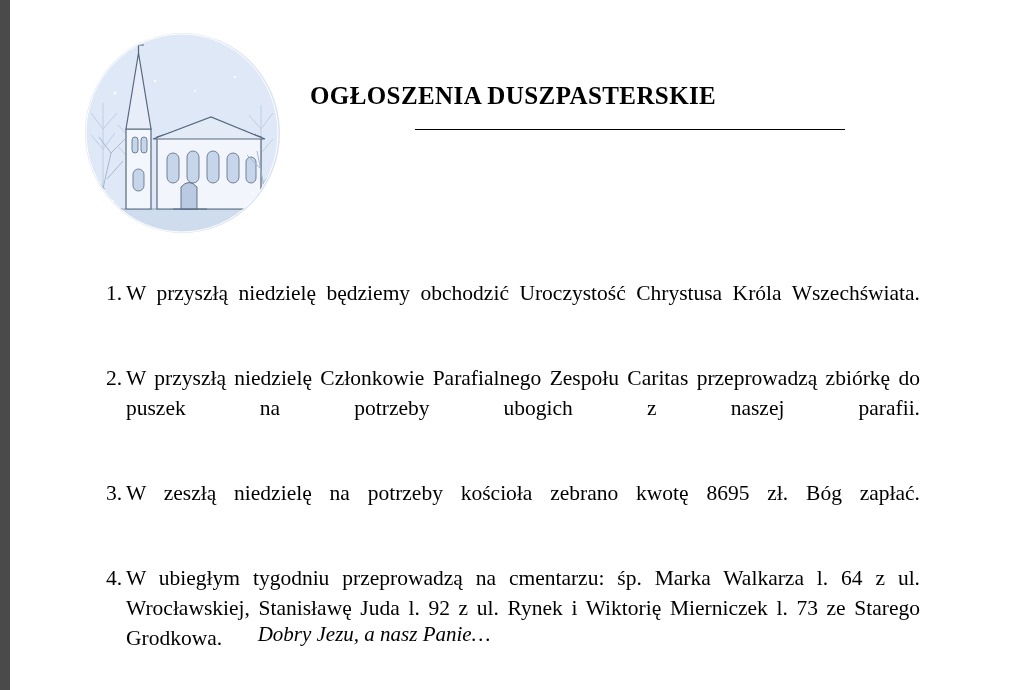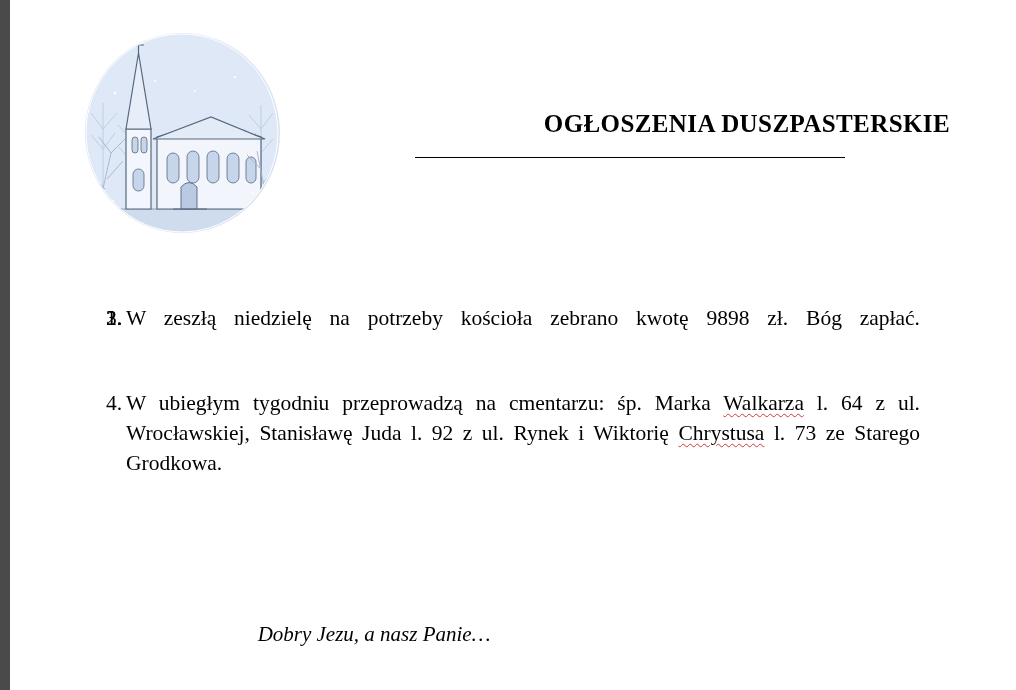--- a/index.html
+++ b/index.html
@@ -57,23 +57,23 @@
     height: 200px;
     border-radius: 50% / 50%;
     background: radial-gradient(ellipse at 50% 45%, #e8eef8 0%, #dde6f4 55%, #cddaee 100%);
     overflow: hidden;
   }
   .logo svg { display:block; }
 
   .title-block {
     position: absolute;
     left: 300px;
-    top: 108px;
+    top: 80px;
     width: 640px;
-    text-align: right;
+    text-align: left;
   }
   .title-line {
     font-weight: bold;
     font-size: 25px;
     letter-spacing: 0.4px;
     line-height: 31px;
     white-space: nowrap;
   }
   .title-rule {
     margin: 18px auto 0 auto;
@@ -118,21 +118,20 @@
     display: block;
   }
   
   ol.items > li .txt::after {
     content: "";
     display: inline-block;
     width: 100%;
   }
 
   .misspell {
-    text-decoration: underline;
     text-decoration-style: wavy;
     text-decoration-color: #d03a3a;
     text-decoration-thickness: 1px;
     text-underline-offset: 3px;
   }
 
   .closing {
     position: absolute;
     left: 10px;
     top: 622px;
@@ -226,34 +225,36 @@
       <div class="title-rule"></div>
     </div>
 
   </div>
 
   <div class="content">
     <ol class="items">
 
       <li>
         <span class="num">1.</span>
+        <span class="txt">W przyszłą niedzielę będziemy obchodzić Uroczystość Chrystusa Króla Wszechświata.</span>
       </li>
 
       <li>
         <span class="num">2.</span>
+        <span class="txt">W przyszłą niedzielę Członkowie Parafialnego Zespołu Caritas przeprowadzą zbiórkę do puszek na potrzeby ubogich z naszej parafii.</span>
       </li>
 
       <li>
         <span class="num">3.</span>
-        <span class="txt">W zeszłą niedzielę na potrzeby kościoła zebrano kwotę 9898 zł. Bóg zapłać.</span>
+        <span class="txt">W zeszłą niedzielę na potrzeby kościoła zebrano kwotę 8695 zł. Bóg zapłać.</span>
       </li>
 
       <li>
         <span class="num">4.</span>
-        <span class="txt"><span>W ubiegłym tygodniu przeprowadzą na cmentarzu: śp. Marka </span><span class="misspell">Walkarza</span><span> l. 64 z ul. Wrocławskiej, Stanisławę Juda l. 92 z ul. Rynek i Wiktorię </span><span class="misspell">Chrystusa</span><span> l. 73 ze Starego Grodkowa.</span></span>
+        <span class="txt"><span>W ubiegłym tygodniu przeprowadzą na cmentarzu: śp. Marka </span><span class="misspell">Walkarza</span><span> l. 64 z ul. Wrocławskiej, Stanisławę Juda l. 92 z ul. Rynek i Wiktorię </span><span class="misspell">Mierniczek</span><span> l. 73 ze Starego Grodkowa.</span></span>
 
       </li>
 
     </ol>
   </div>
 
   <div class="closing">Dobry Jezu, a nasz Panie…</div>
 
 </div>
 

